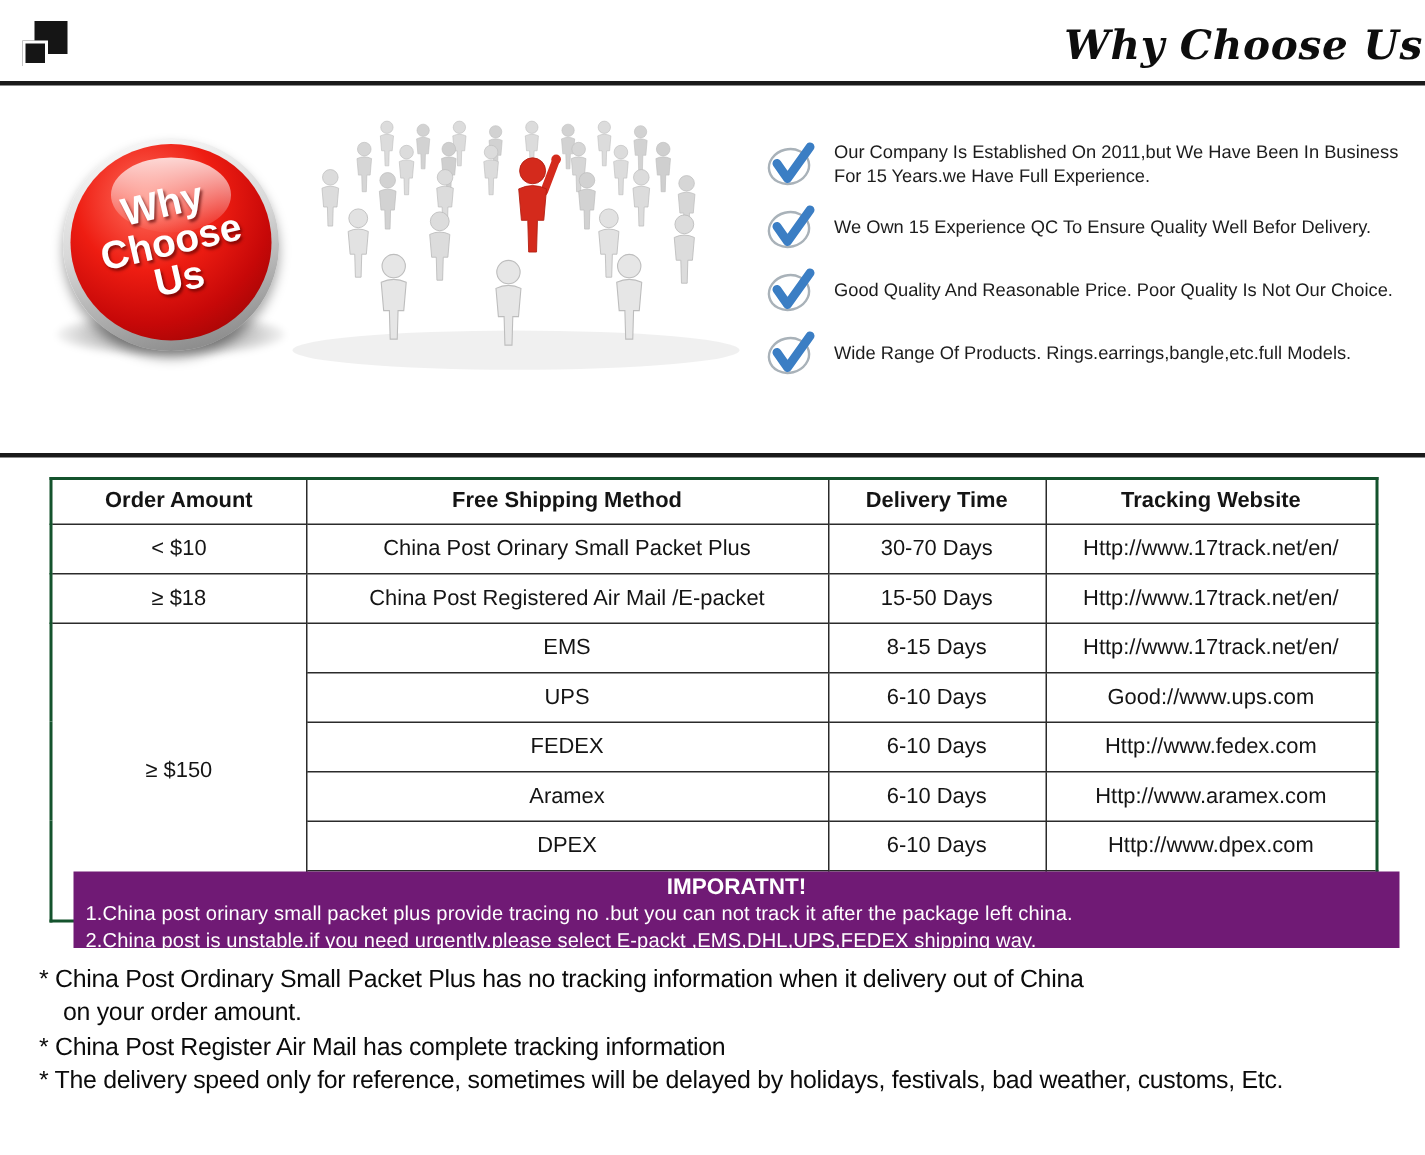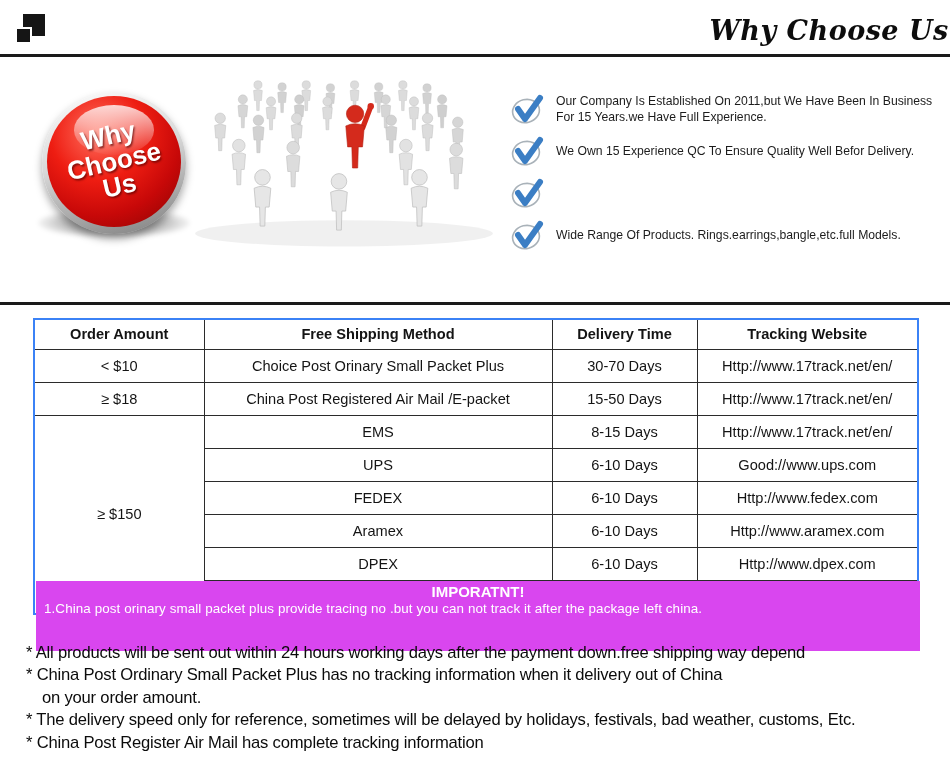--- a/index.html
+++ b/index.html
@@ -43,29 +43,29 @@
 
   
   .bullets { position:absolute; left:510px; top:94px; width:434px; display:flex;
       flex-direction:column; gap:11px; }
   .bullet { display:flex; align-items:center; gap:10px; }
   .check-icon { flex:0 0 auto; width:36px; height:31px; }
   .bullet p { font-size:12.2px; line-height:1.28; color:#1c1c1c; width:378px; }
 
   
   .ship-table { position:absolute; left:33px; top:318px; width:884px; height:297px;
-      border-collapse:collapse; table-layout:fixed; border:2px solid #3b82f6; }
+      border-collapse:collapse; table-layout:fixed; border:2px solid #14532d; }
   .ship-table th, .ship-table td { border:1.5px solid #2b2b2b; text-align:center;
       vertical-align:middle; font-size:14.6px; color:#141414; padding:0 4px; }
   .ship-table thead th { height:30px; font-weight:600; }
   .ship-table td { font-weight:500; }
 
   
-  .important { position:absolute; left:36px; top:581px; width:884px; height:70px;
-      background:#d946ef; color:#fff; padding:2px 8px 0 8px; }
+  .important { position:absolute; left:49px; top:581px; width:884px; height:51px;
+      background:#701a75; color:#fff; padding:2px 8px 0 8px; }
   .imp-title { text-align:center; font-weight:bold; font-size:15px; line-height:1.15; }
   .imp-line { font-weight:normal; font-size:13.4px; line-height:1.3; letter-spacing:.1px; }
 
   
   .notes { position:absolute; left:26px; top:642px; width:908px; }
   .note { font-size:16.6px; line-height:22.4px; color:#0b0b0b; letter-spacing:-.2px; }
   .note.indent { padding-left:16px; }
 </style>
 </head>
 <body>
@@ -160,20 +160,21 @@
         <ellipse cx="16" cy="17" rx="13.5" ry="11.5" fill="#fff" stroke="#a9b2b9" stroke-width="1.6" transform="rotate(-14 16 17)"></ellipse>
         <path d="M8,15 L15,25 L30,4" fill="none" stroke="#3b7ec4" stroke-width="6" stroke-linecap="round" stroke-linejoin="round"></path>
       </svg>
       <p>We Own 15 Experience QC To Ensure Quality Well Befor Delivery.</p>
     </div>
     <div class="bullet">
       <svg class="check-icon" viewBox="0 0 36 31">
         <ellipse cx="16" cy="17" rx="13.5" ry="11.5" fill="#fff" stroke="#a9b2b9" stroke-width="1.6" transform="rotate(-14 16 17)"></ellipse>
         <path d="M8,15 L15,25 L30,4" fill="none" stroke="#3b7ec4" stroke-width="6" stroke-linecap="round" stroke-linejoin="round"></path>
       </svg>
+      <p>Good Quality And Reasonable Price. Poor Quality Is Not Our Choice.</p>
     </div>
     <div class="bullet">
       <svg class="check-icon" viewBox="0 0 36 31">
         <ellipse cx="16" cy="17" rx="13.5" ry="11.5" fill="#fff" stroke="#a9b2b9" stroke-width="1.6" transform="rotate(-14 16 17)"></ellipse>
         <path d="M8,15 L15,25 L30,4" fill="none" stroke="#3b7ec4" stroke-width="6" stroke-linecap="round" stroke-linejoin="round"></path>
       </svg>
       <p>Wide Range Of Products. Rings.earrings,bangle,etc.full Models.</p>
     </div>
   </div>
 
@@ -190,21 +191,21 @@
       <tr>
         <th>Order Amount</th>
         <th>Free Shipping Method</th>
         <th>Delivery Time</th>
         <th>Tracking Website</th>
       </tr>
     </thead>
     <tbody>
       <tr>
         <td>&lt; $10</td>
-        <td>Choice Post Orinary Small Packet Plus</td>
+        <td>China Post Orinary Small Packet Plus</td>
         <td>30-70 Days</td>
         <td>Http://www.17track.net/en/</td>
       </tr>
       <tr>
         <td>≥ $18</td>
         <td>China Post Registered Air Mail /E-packet</td>
         <td>15-50 Days</td>
         <td>Http://www.17track.net/en/</td>
       </tr>
       <tr>
@@ -237,23 +238,23 @@
         <td>DHL</td>
         <td>6-10 Days</td>
         <td>Http://www.dhl.com</td>
       </tr>
     </tbody>
   </table>
 
   <div class="important">
     <div class="imp-title">IMPORATNT!</div>
     <div class="imp-line">1.China post orinary small packet plus provide tracing no .but you can not track it after the package left china.</div>
+    <div class="imp-line">2.China post is unstable.if you need urgently.please select E-packt ,EMS,DHL,UPS,FEDEX shipping way.</div>
   </div>
 
   <div class="notes">
-    <div class="note">* All products will be sent out within 24 hours working days after the payment down.free shipping way depend</div>
     <div class="note">* China Post Ordinary Small Packet Plus has no tracking information when it delivery out of China</div>
     <div class="note indent">on your order amount.</div>
+    <div class="note">* China Post Register Air Mail has complete tracking information</div>
     <div class="note">* The delivery speed only for reference, sometimes will be delayed by holidays, festivals, bad weather, customs, Etc.</div>
-    <div class="note">* China Post Register Air Mail has complete tracking information</div>
   </div>
 
 </div>
 
 </body></html>

